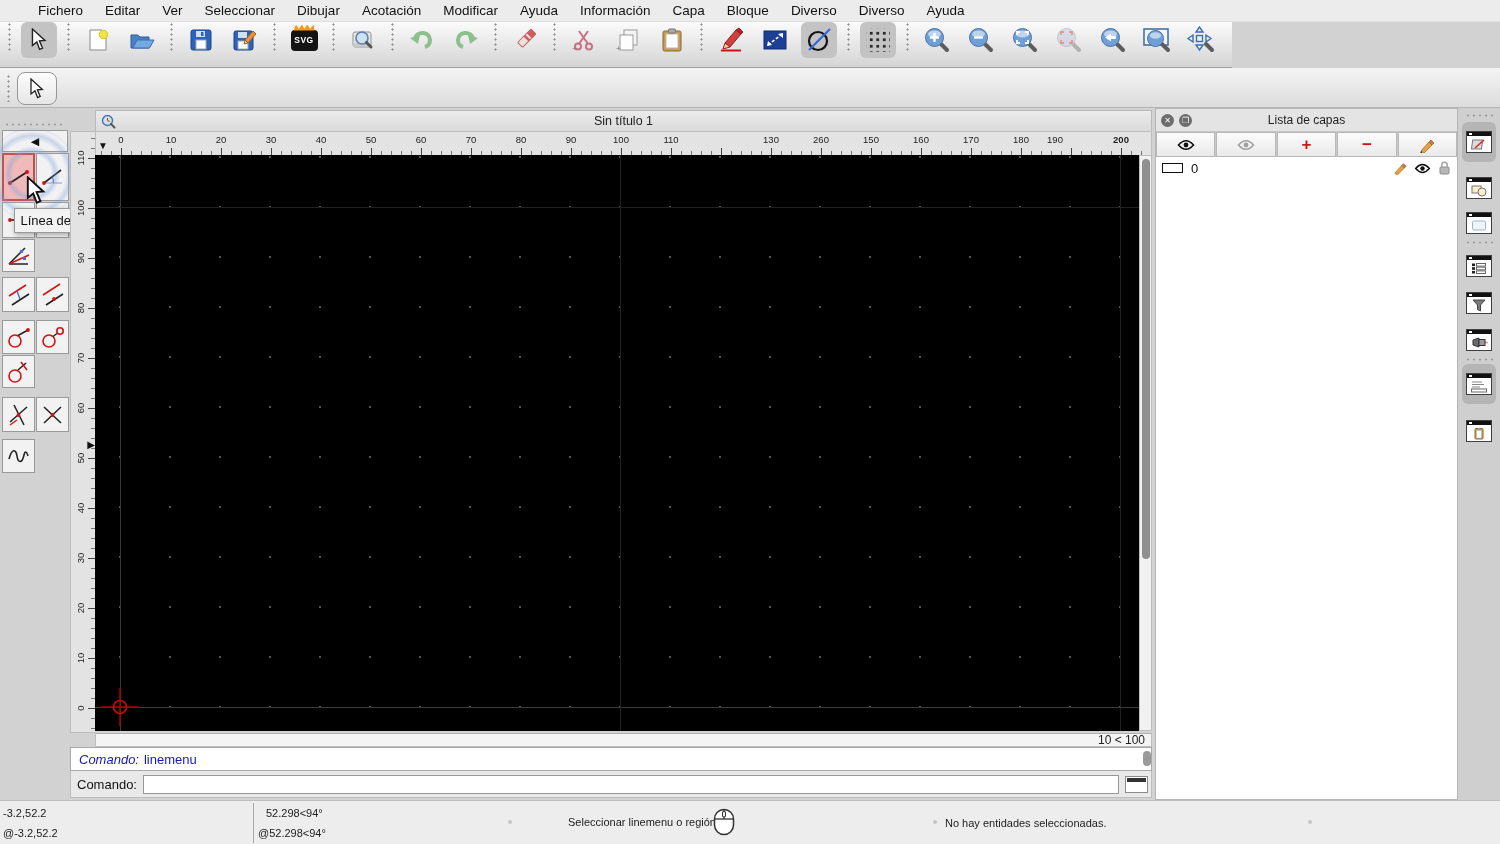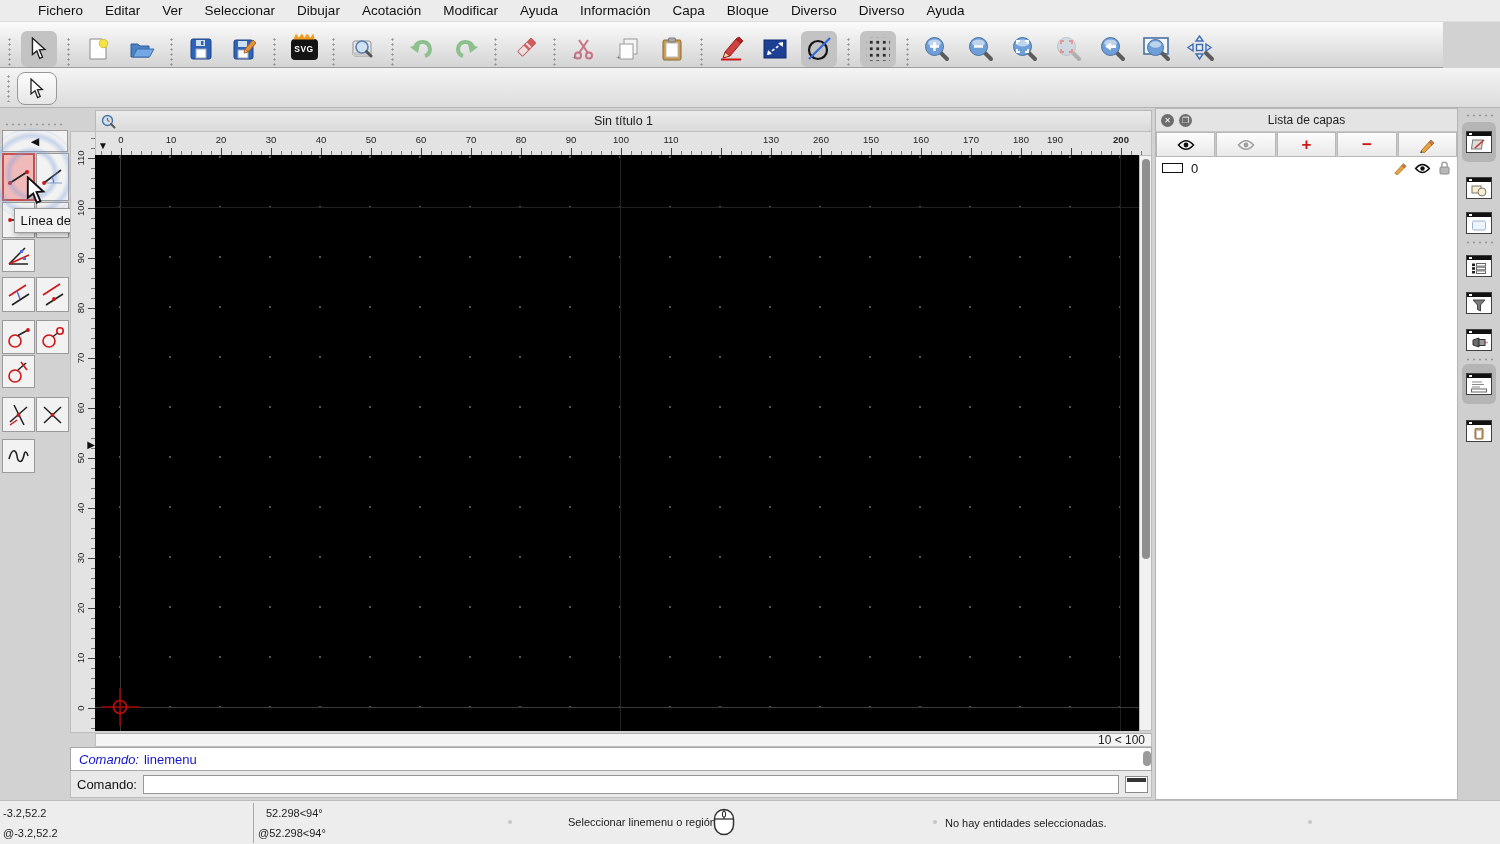--- a/index.html
+++ b/index.html
@@ -3,21 +3,21 @@
 <meta charset="utf-8">
 <style>
   *{box-sizing:border-box;margin:0;padding:0}
   html,body{width:1500px;height:844px}
   body{font-family:"Liberation Sans",sans-serif;background:#d2d2d2;position:relative;overflow:hidden;color:#111;-webkit-font-smoothing:antialiased}
   i,em{font-style:normal}
   
   .menubar{position:absolute;left:0;top:0;width:1500px;height:22px;background:#ececec;display:flex;align-items:center;padding-left:27px;font-size:13.5px;border-bottom:1px solid #dedede;z-index:40}
   .menu-item{padding:0 11px;white-space:nowrap}
   
-  .toolbar{position:absolute;left:0;top:22px;width:1443px;height:46px;background:linear-gradient(#fbfbfb,#d4d4d4);border-bottom:1px solid #9e9e9e;display:flex;align-items:flex-end;padding-left:2px;z-index:39}
+  .toolbar{position:absolute;left:0;top:22px;width:1232px;height:46px;background:linear-gradient(#fbfbfb,#d4d4d4);border-bottom:1px solid #9e9e9e;display:flex;align-items:flex-start;padding-left:2px;z-index:39}
   .toolbar2{position:absolute;left:0;top:68px;width:1500px;height:40px;background:linear-gradient(#f4f4f4,#dcdcdc);border-bottom:1px solid #b4b4b4;z-index:38}
   .grip-v{width:5px;height:30px;margin:0 5px;background-image:radial-gradient(circle,#909090 .9px,transparent 1.2px);background-size:5px 5px}
   .tbtn{width:36px;height:36px;border-radius:6px;display:flex;align-items:center;justify-content:center;margin:0 4px;position:relative;flex:none}
   .tbtn.pressed{background:#c3c3c3}
   .tbtn.disabled{opacity:.55}
   .sel2{position:absolute;left:17px;top:4px;width:40px;height:33px;border:1.5px solid #979797;border-radius:8px;display:flex;align-items:center;justify-content:center;background:linear-gradient(#fdfdfd,#e6e6e6)}
   .grip2{position:absolute;left:6px;top:6px;width:5px;height:28px;background-image:radial-gradient(circle,#909090 .9px,transparent 1.2px);background-size:5px 5px}
   .svgbadge{width:27px;height:21px;background:#141414;border-radius:4px;display:flex;align-items:center;justify-content:center;position:relative}
   .svgbadge .crown{position:absolute;top:-5px;left:3px;width:21px;height:6px;background:#f29b1d;clip-path:polygon(0 100%,12% 0,25% 70%,40% 0,52% 70%,65% 0,80% 70%,95% 0,100% 100%)}
   .svgbadge span{color:#fff;font-size:8.5px;font-weight:bold;letter-spacing:.5px}

